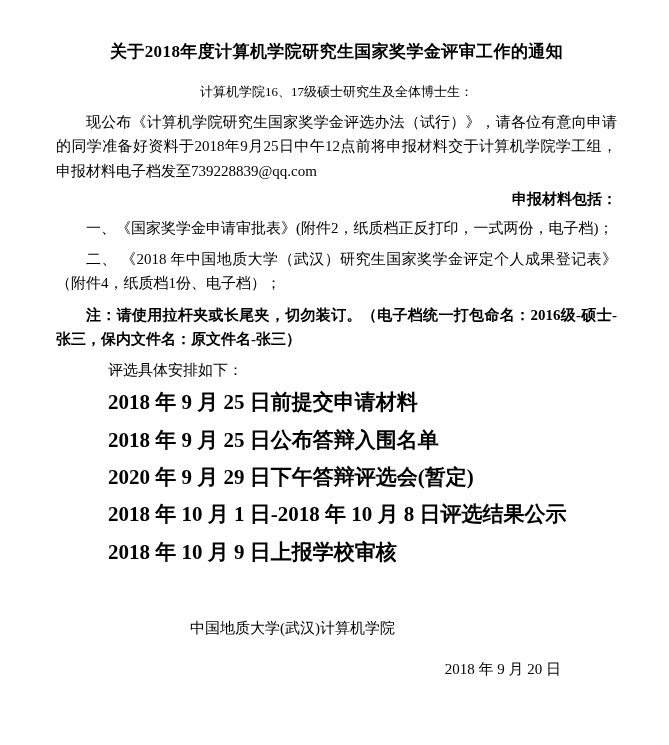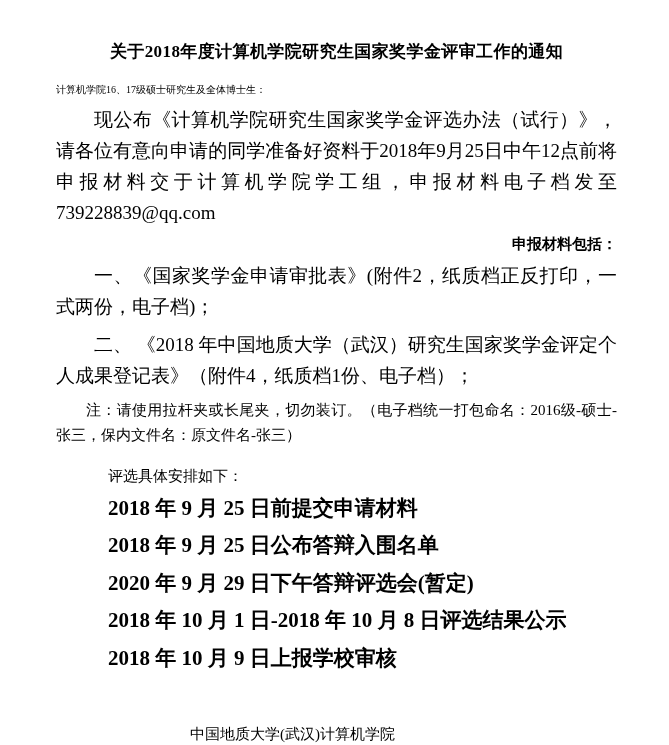--- a/index.html
+++ b/index.html
@@ -24,46 +24,47 @@
   }
   .doc-title {
     text-align: center;
     font-weight: bold;
     font-size: 17px;
     letter-spacing: 0.4px;
     margin: 10px 0 18px 0;
     line-height: 1.4;
   }
   .salutation {
-    font-size: 10px;
+    font-size: 13px;
     line-height: 1.55;
     margin: 0 0 8px 0;
+    text-align: center;
   }
   p.body-par {
-    font-size: 19px;
+    font-size: 15px;
     line-height: 1.62;
     margin: 0 0 7px 0;
     text-align: justify;
     text-justify: inter-ideograph;
   }
   p.indent2 {
     text-indent: 2em;
   }
   .materials-head {
     font-size: 15px;
     font-weight: bold;
     margin: 6px 0 7px 0;
     text-indent: 2em;
     text-align: right;
   }
   .note {
     font-size: 15px;
-    font-weight: normal;
+    font-weight: bold;
     line-height: 1.62;
-    margin: 6px 0 20px 0;
+    margin: 6px 0 10px 0;
     text-indent: 2em;
     text-align: justify;
     text-justify: inter-ideograph;
   }
   .schedule-head {
     font-size: 15px;
     margin: 8px 0 4px 0;
     padding-left: 52px;
     font-family: Liberation Serif, serif;
   }

